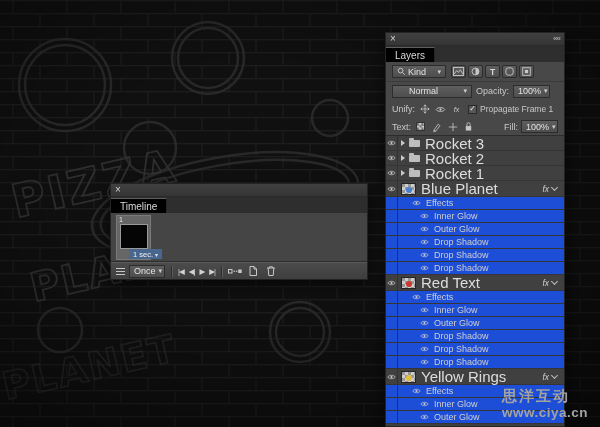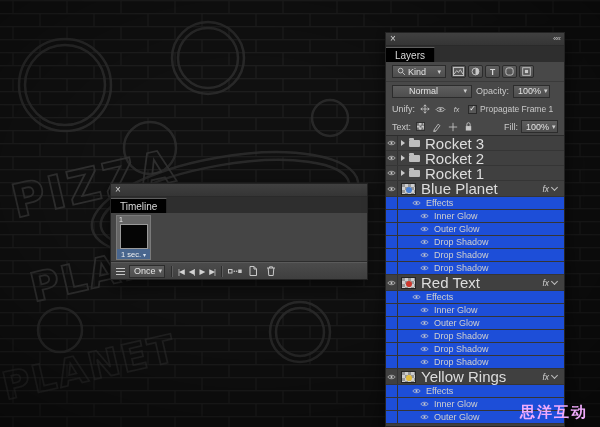--- a/index.html
+++ b/index.html
@@ -89,37 +89,37 @@
   .ind2 { width:21px; flex:none; }
   .eyeo { width:11px; display:flex; justify-content:center; flex:none; }
 
   
   #timeline-panel { left:110px; top:183px; width:258px; display:flex; flex-direction:column; }
   .tl-body { height:49px; background:#454545; position:relative; border-bottom:1px solid #2d2d2d; flex:none; }
   .frame { position:absolute; left:5px; top:2px; width:35px; height:45px; background:#666; border:1px solid #7a7a7a; }
   .fnum { position:absolute; left:2px; top:0; font-size:7px; color:#e8e8e8; }
   .fthumb { position:absolute; left:3px; top:8px; width:28px; height:25px; background:#050505; border:1px solid #9a9a9a; }
   .fdur {
-    position:absolute; left:0; bottom:0; width:100%; height:10px; background:#49668e;
+    position:absolute; left:12px; bottom:0; width:100%; height:10px; background:#49668e;
     display:flex; align-items:center; justify-content:center; gap:2px;
     font-size:7.5px; color:#f0f0f0;
   }
   .fdur::after { content:"▾"; font-size:6px; color:#dce6f2; }
   .tl-controls {
     height:17px; background:linear-gradient(#4b4b4b,#3f3f3f); border-top:1px solid #5a5a5a;
     display:flex; align-items:center; padding:0 5px; gap:4px; flex:none;
   }
   .tl-menu { width:9px; height:7px; background:repeating-linear-gradient(#c6c6c6 0 1px, transparent 1px 3px); flex:none; }
   .sep { width:1px; height:11px; background:#2d2d2d; box-shadow:1px 0 0 #5c5c5c; margin:0 2px; flex:none; }
   #transport { display:flex; align-items:center; gap:5px; }
   .tbtn { font-size:7.5px; color:#d2d2d2; letter-spacing:-1px; }
   .icn { display:flex; align-items:center; justify-content:center; width:14px; height:12px; }
 
   
-  #watermark { position:absolute; right:12px; bottom:6px; color:#f0abfc; font-weight:bold; line-height:1.2;margin-top:36px; }
+  #watermark { position:absolute; right:12px; bottom:6px; color:#a3a3a3; font-weight:bold; line-height:1.2;margin-top:36px; }
   #watermark .w1 { font-size:15px; letter-spacing:2px; }
   #watermark .w2 { font-size:13.5px; letter-spacing:0.5px; }
 </style>
 </head>
 <body>
 
 <svg id="bg" width="600" height="427" viewBox="0 0 600 427">
   <defs>
     <pattern id="brick" width="54" height="26" patternUnits="userSpaceOnUse">
       <rect width="54" height="26" fill="#101010"></rect>
@@ -547,13 +547,14 @@
             <circle cx="6" cy="4" r="1.4" fill="#cfcfcf"></circle>
           </svg>
         </span>
         <span class="nm sm">Outer Glow</span>
       </div>
     </div>
 </div>
 
 <div id="watermark">
   <div class="w1">思洋互动</div>
+  <div class="w2">www.ciya.cn</div>
 </div>
 
 </body></html>

